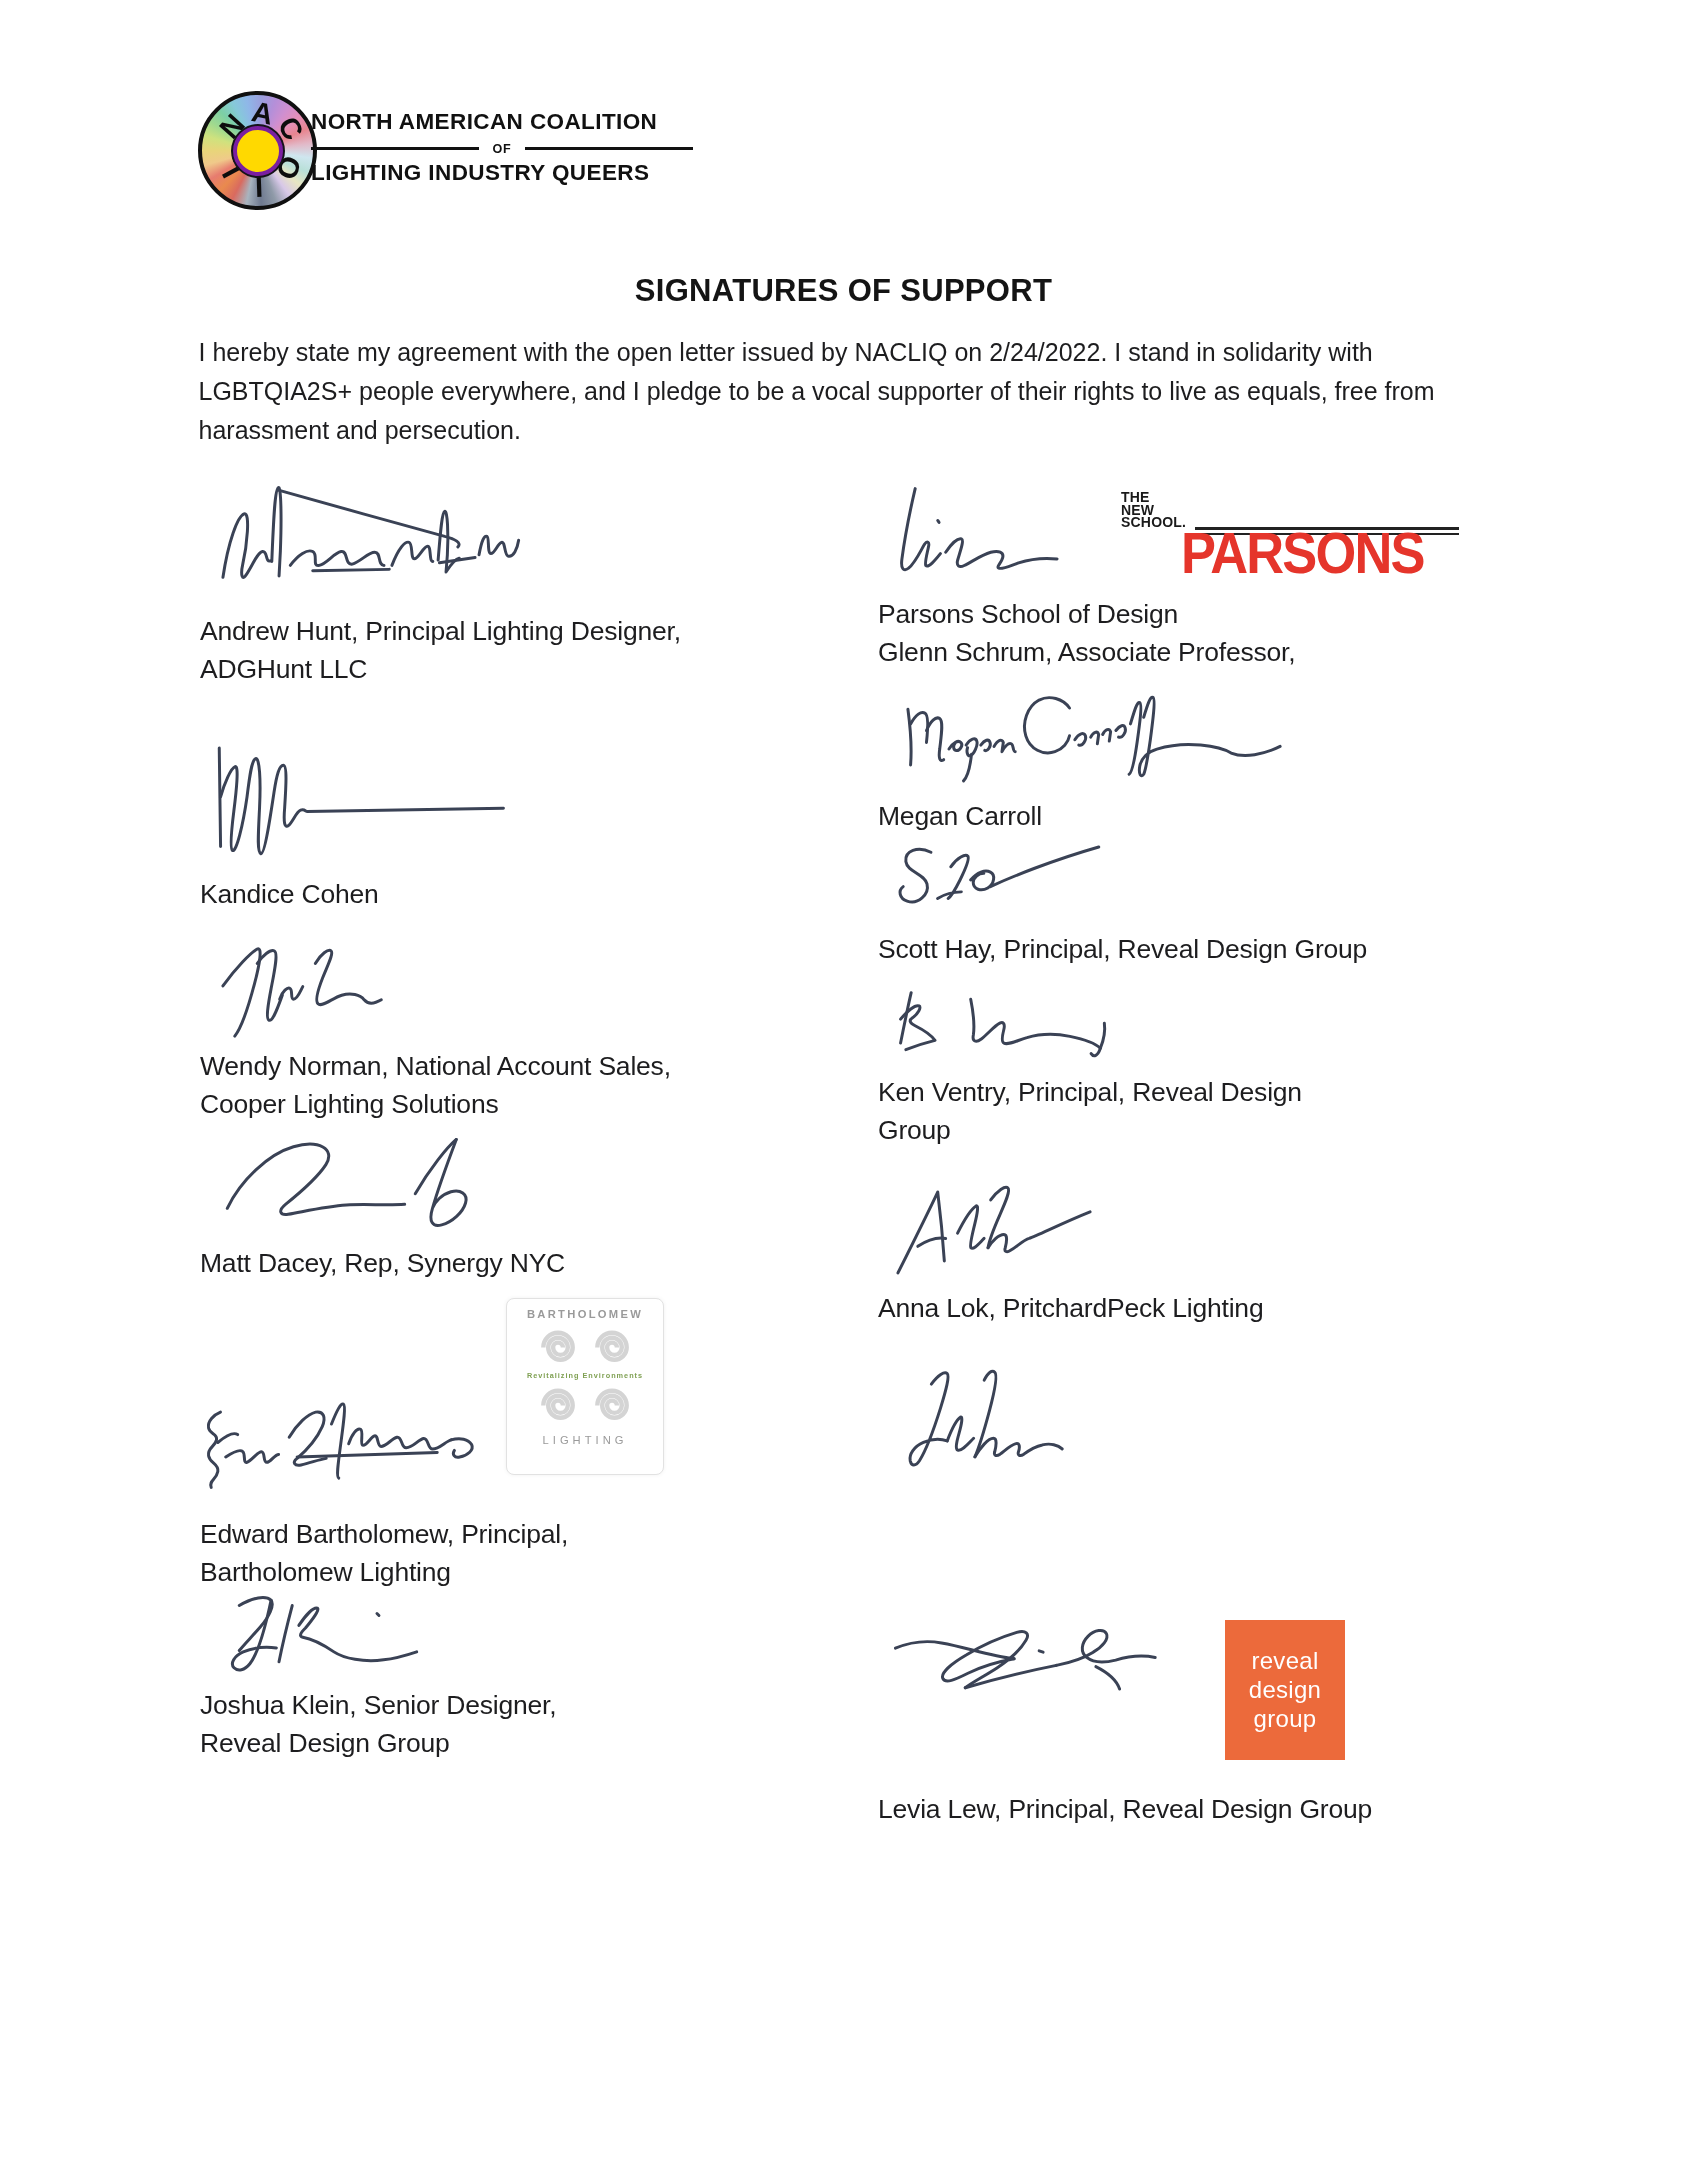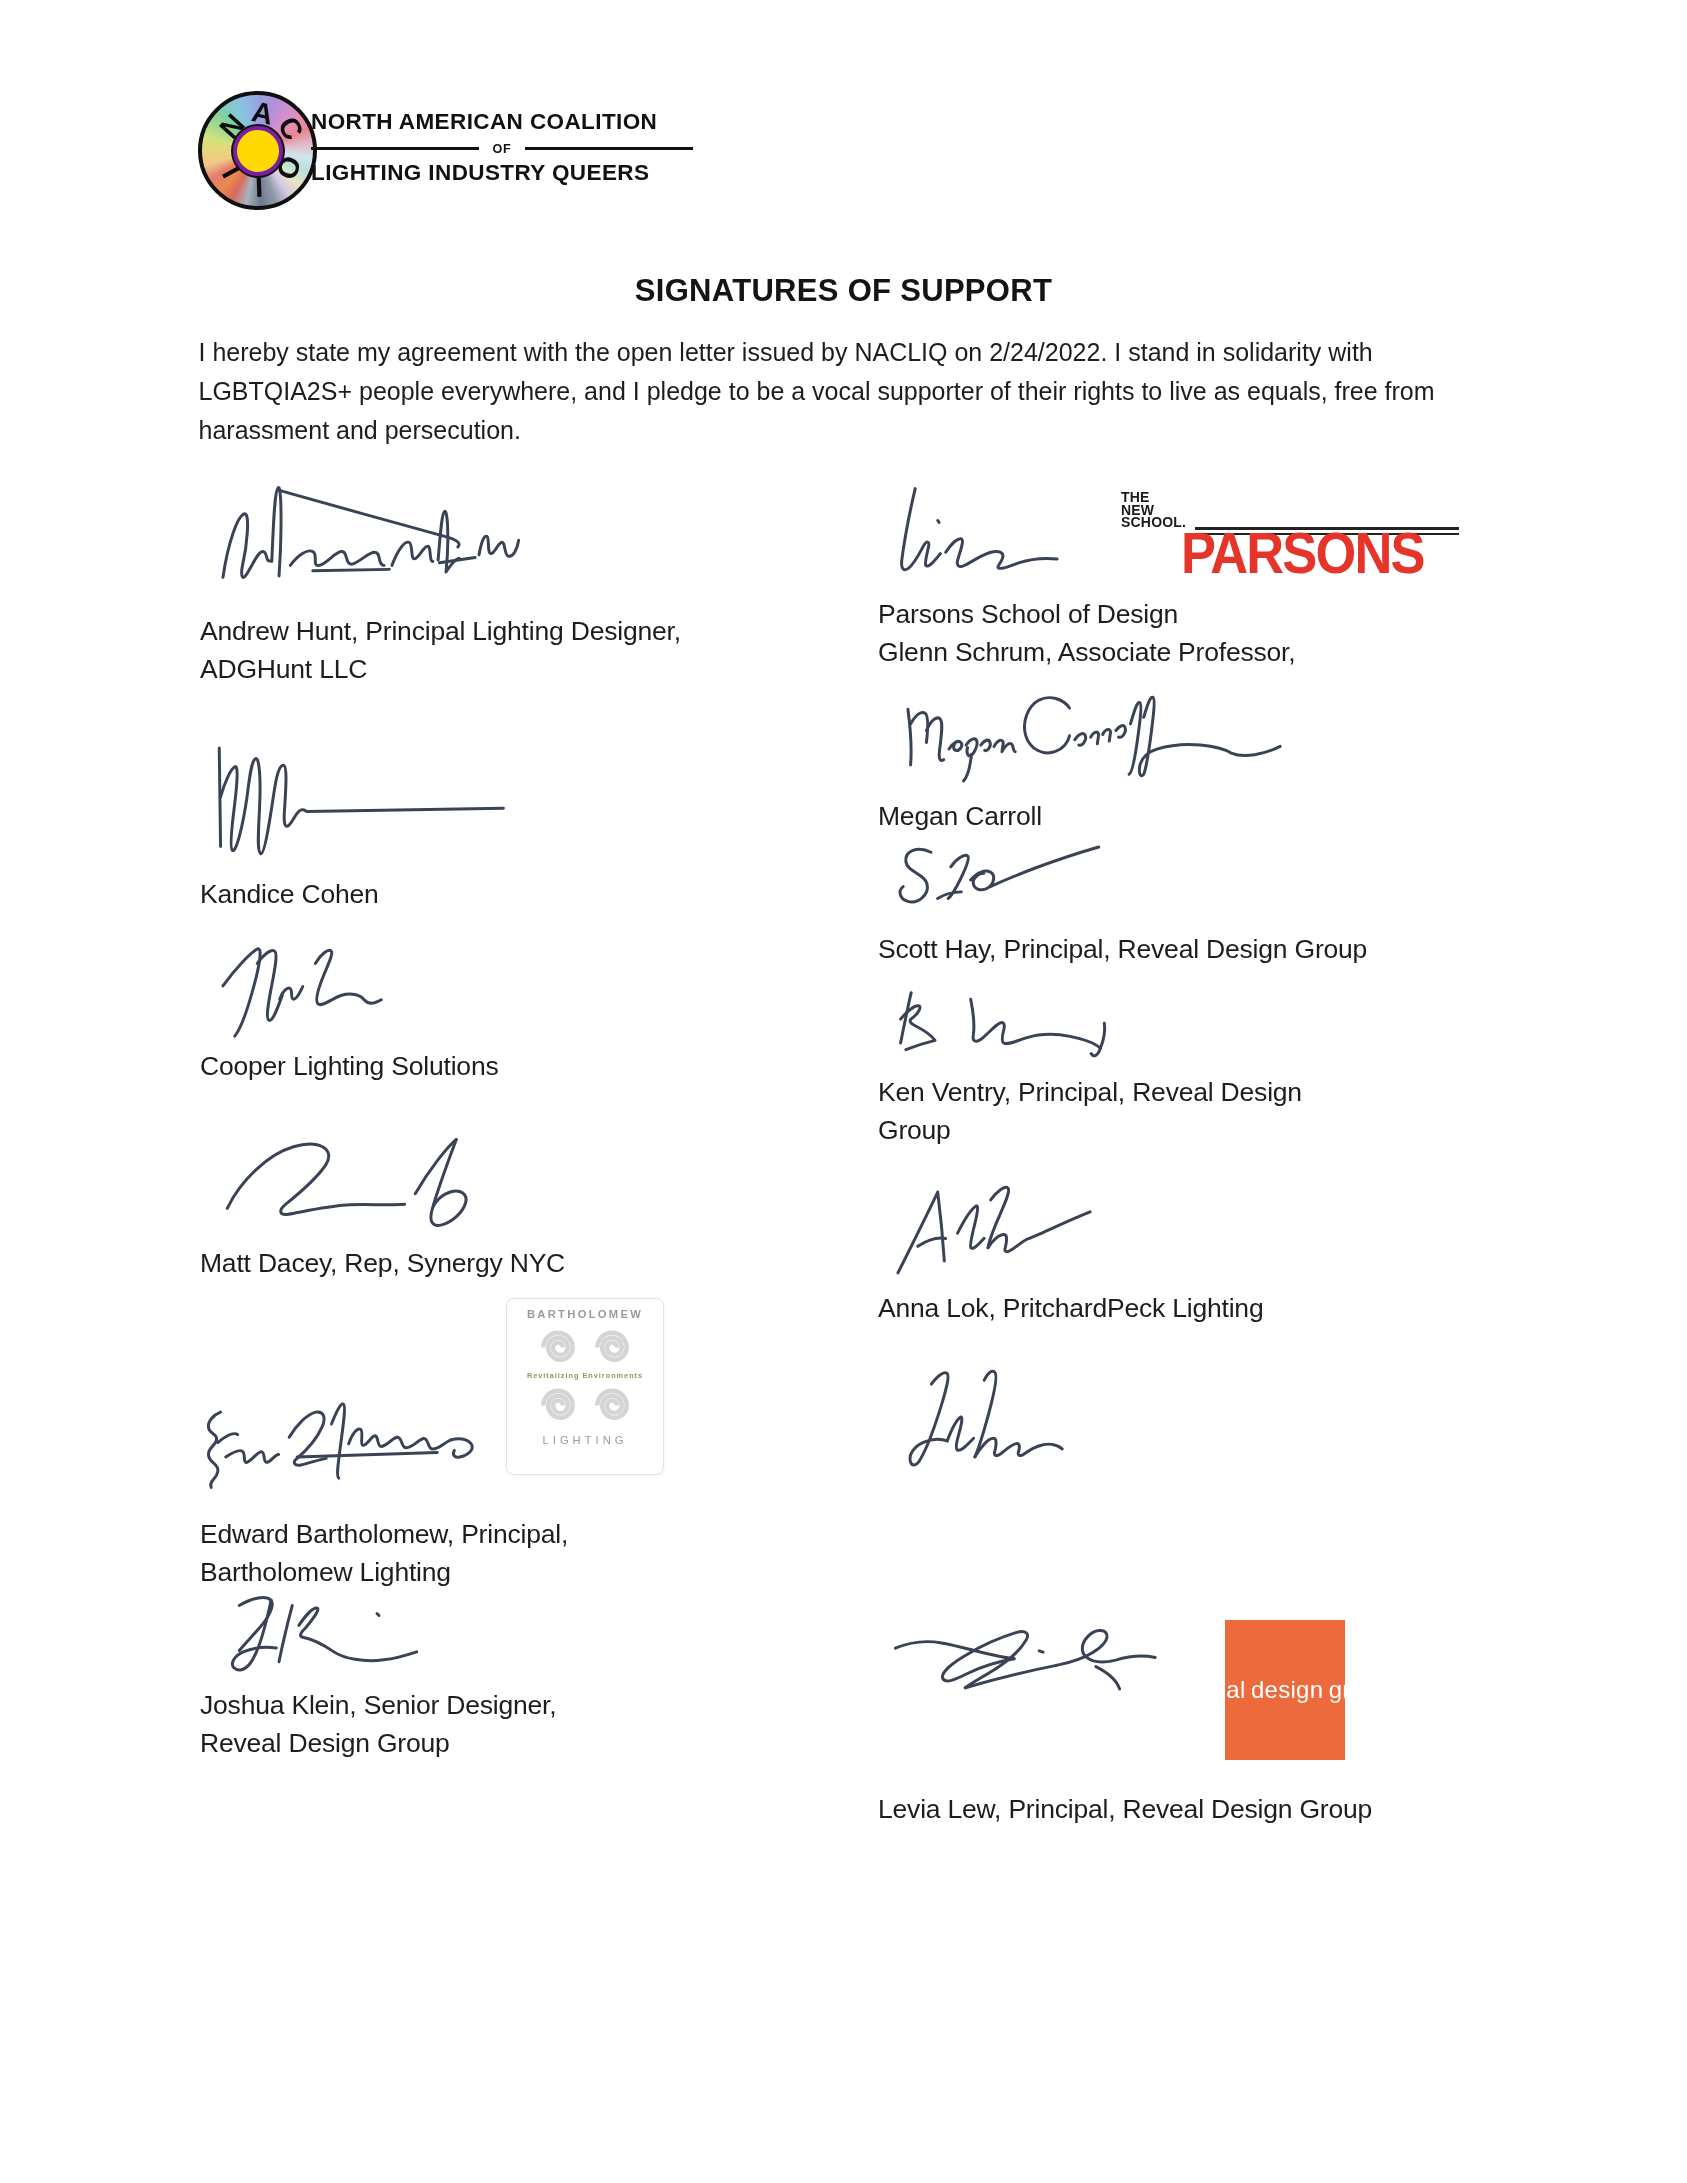--- a/index.html
+++ b/index.html
@@ -64,21 +64,21 @@
   }
   .barth-top{margin-top:9.3px;font-size:11.2px;letter-spacing:2.3px;color:#9a9a9a;font-weight:bold;}
   .barth-grid{width:109px;margin:2.6px auto 0 auto;display:flex;flex-wrap:wrap;}
   .barth-grid svg{width:54px;height:49px;}
   .barth-grid path{fill:none;stroke:#d4d4d4;stroke-width:9;}
   .barth-mid{font-size:7.3px;color:#7fa052;letter-spacing:1px;font-weight:bold;margin:-1.3px 0;}
   .barth-bottom{margin-top:4px;font-size:11.2px;letter-spacing:4px;color:#9a9a9a;}
 
   
   .reveal{
-    width:120px;height:140px;background:#ec6a3b;display:flex;flex-direction:row;
+    width:120px;height:140px;background:#ec6a3b;display:flex;flex-direction:column;
     align-items:center;justify-content:center;gap:5.3px;
   }
   .reveal div{color:#ffffff;font-size:24px;line-height:24px;letter-spacing:0.3px;}
 </style>
 </head>
 <body>
 
 <div class="page">
 
   <div class="abs wheel" style="left:198px;top:91px;">
@@ -128,20 +128,21 @@
     <div>Kandice Cohen</div>
   </div>
 
   <svg class="abs sig" style="left:215px;top:925px;" width="198" height="114" viewBox="0 0 300 172">
     <path d="M12,92 C32,64 54,42 64,36 C72,32 68,58 60,88 C50,126 38,158 30,168"></path>
     <path d="M64,58 C72,46 84,36 90,39 C96,42 90,70 85,96 C80,122 77,142 82,144 C88,146 96,122 102,106"></path>
     <path d="M98,112 C102,100 110,93 114,96 C118,99 114,112 119,112 C125,112 129,100 133,93"></path>
     <path d="M152,58 C160,44 172,35 176,39 C180,43 170,62 163,80 C156,98 151,114 156,119 C162,125 178,110 192,106 C206,102 220,105 226,113 C231,119 240,120 252,113"></path>
   </svg>
   <div class="abs name" style="left:200px;top:1047px;">
+    <div>Wendy Norman, National Account Sales,</div>
     <div>Cooper Lighting Solutions</div>
   </div>
 
   <svg class="abs sig" style="left:218px;top:1130px;" width="278" height="101" viewBox="0 0 420 152">
     <path d="M14,118 C34,76 76,36 114,25 C152,14 178,28 163,52 C150,72 122,96 102,112 C90,122 94,129 106,127 C134,122 164,115 194,113 C224,111 252,114 282,112"></path>
     <path d="M298,96 C320,58 346,26 360,14"></path>
     <path d="M360,14 C348,46 332,90 324,118 C318,138 324,147 338,143 C354,139 370,124 374,110 C378,96 366,89 352,93 C338,97 328,108 324,118"></path>
   </svg>
   <div class="abs name" style="left:200px;top:1244px;">
     <div>Matt Dacey, Rep, Synergy NYC</div>

